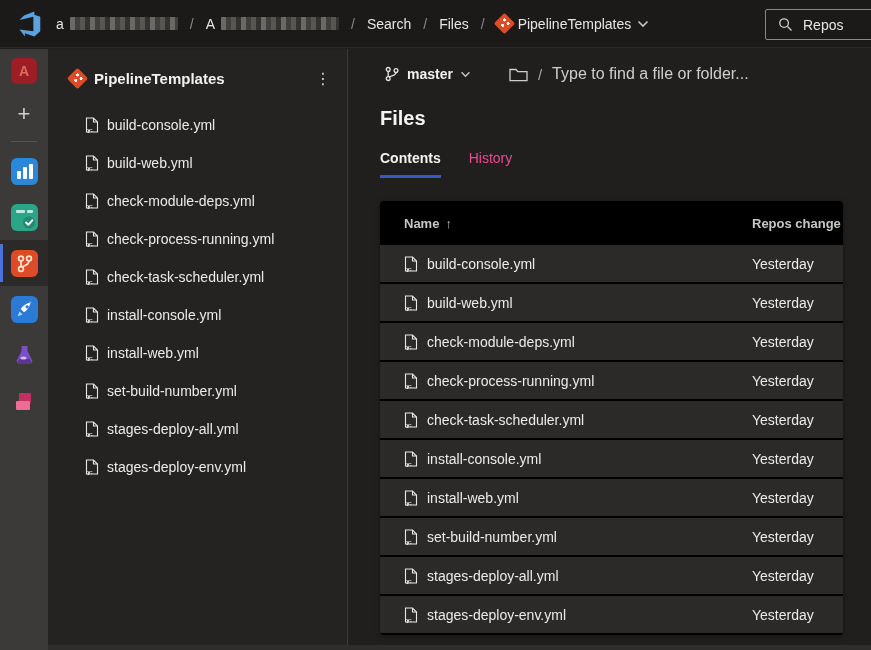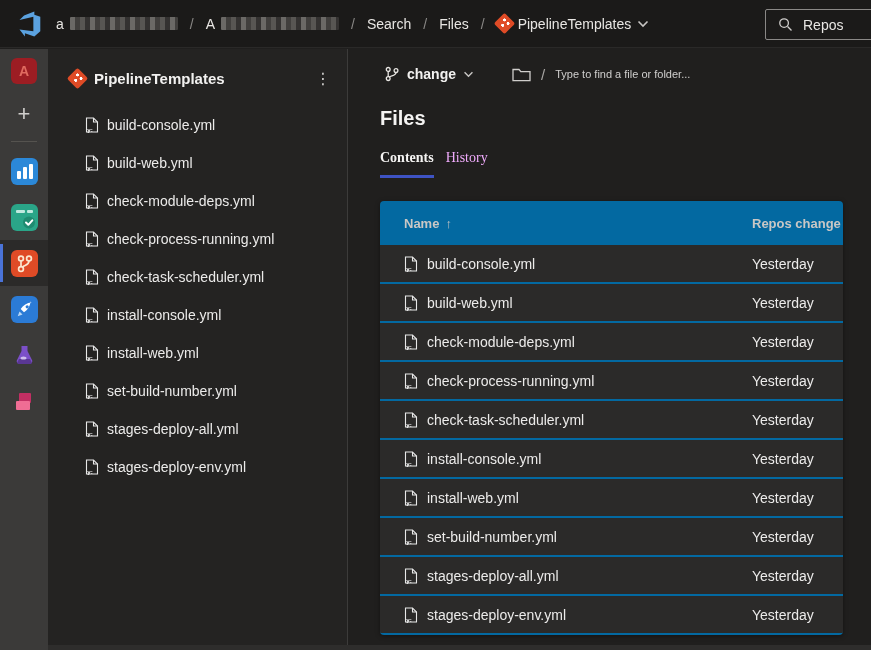--- a/index.html
+++ b/index.html
@@ -84,31 +84,31 @@
 
   
   .main { flex:1; position:relative; padding:10px 0 0 32px; overflow:hidden; }
   .pathbar { display:flex; align-items:center; height:30px; gap:8px; }
   .branch-picker { display:flex; align-items:center; gap:7px; cursor:pointer; padding:2px 4px; }
   .branch-picker .bname { font-weight:bold; color:#f2f1f0; }
   .path-root { display:flex; align-items:center; gap:10px; margin-left:26px; }
   .path-sep { color:#a8a6a4; font-size:15px; }
   .path-input {
     background:transparent; border:none; outline:none; color:#d946ef;
-    font-size:11px; font-family:inherit; width:300px;
+    font-size:16px; font-family:inherit; width:300px;
   }
   .path-input::placeholder { color:#cfcecd; opacity:1; }
   .page-title { font-size:20px; font-weight:bold; color:#f4f3f2; margin-top:18px; }
-  .tabs { display:flex; gap:12px; margin-top:20px;font-family:Liberation Serif, serif; }
-  .tab { padding-bottom:9px; cursor:pointer; color:#f0abfc; border-bottom:3px solid transparent; }
+  .tabs { display:flex; gap:28px; margin-top:20px; }
+  .tab { padding-bottom:9px; cursor:pointer; color:#ec4899; border-bottom:3px solid transparent; }
   .tab.active { font-weight:bold; color:#f4f3f2; border-bottom-color:#3e53c4; }
 
   
   .card {
-    margin-top:23px; width:calc(100% - 32px + 4px); background:#0369a1;
+    margin-top:23px; width:calc(100% - 32px + 4px); background:#000000;
     border-radius:4px; box-shadow:0 1px 5px rgba(0,0,0,.4); overflow:hidden;
   }
   .thead { position:relative; height:44px; display:flex; align-items:center; }
   .th { font-size:13px; font-weight:bold; color:#c9c7c5; cursor:pointer; }
   .th.name { position:absolute; left:24px; display:flex; gap:6px; align-items:center; }
   .th.change { position:absolute; left:372px; }
   .sort-arrow { font-size:13px; color:#c9c7c5; }
   .trow {
     position:relative; height:37px; margin-bottom:2px; background:#2b2a29;
     display:flex; align-items:center; cursor:pointer;
@@ -351,21 +351,21 @@
 
     <div class="main">
       <div class="pathbar">
         <div class="branch-picker">
           <svg width="16" height="16" viewBox="0 0 16 16">
             <circle cx="4.2" cy="3.4" r="1.9" fill="none" stroke="#e8e6e3" stroke-width="1.3"></circle>
             <circle cx="4.2" cy="12.6" r="1.9" fill="none" stroke="#e8e6e3" stroke-width="1.3"></circle>
             <circle cx="12" cy="4.6" r="1.9" fill="none" stroke="#e8e6e3" stroke-width="1.3"></circle>
             <path d="M4.2 5.3v5.4M12 6.5c0 3.2-4.2 3-7 4.6" fill="none" stroke="#e8e6e3" stroke-width="1.3"></path>
           </svg>
-          <span class="bname">change</span>
+          <span class="bname">master</span>
           <svg width="11" height="7" viewBox="0 0 12 8">
             <polyline class="chev" points="1.5,1.5 6,6 10.5,1.5"></polyline>
           </svg>
         </div>
         <div class="path-root">
           <svg width="19" height="15" viewBox="0 0 19 15">
             <path d="M1 2.5h6l1.8 2.2H18v9H1z" fill="none" stroke="#d0cecc" stroke-width="1.3"></path>
           </svg>
           <span class="path-sep">/</span>
           <input class="path-input" type="text" placeholder="Type to find a file or folder..." style="">

